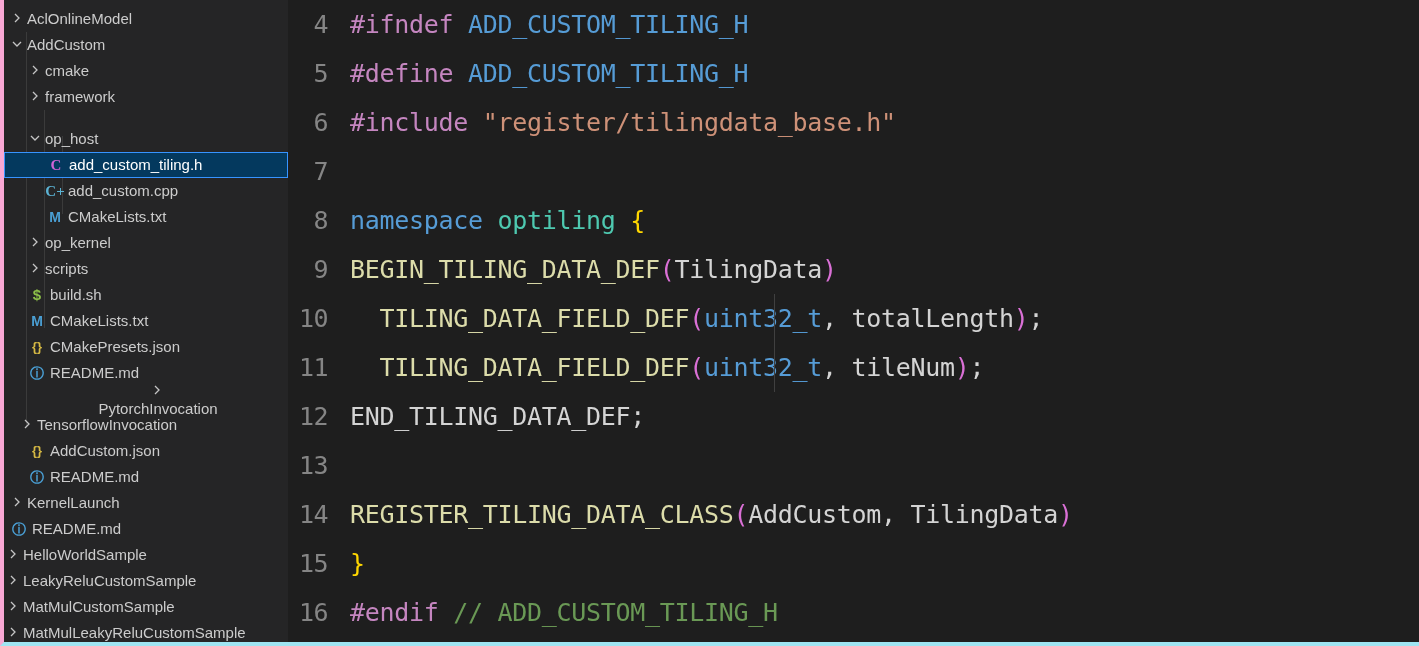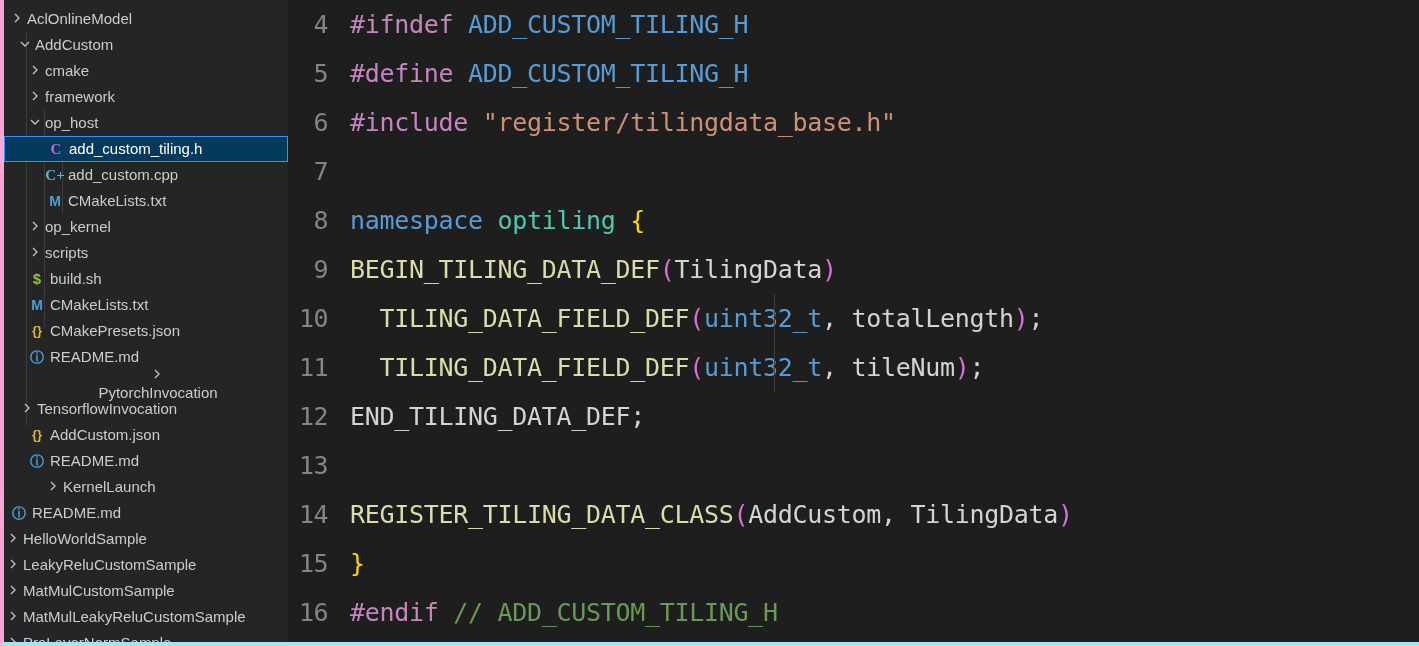--- a/index.html
+++ b/index.html
@@ -142,21 +142,21 @@
     <div class="guide" style="left:58px;top:136px;height:78px;"></div>
     <div id="tree">
         <div class="row" style="padding-left: 4px;">
           <span class="twisty">
             <svg width="10" height="10" viewBox="0 0 10 10">
               <path d="M3 1 L7 5 L3 9" fill="none" stroke="#c5c5c5" stroke-width="1.3"></path>
             </svg>
           </span>
           <span class="lbl">AclOnlineModel</span>
         </div>
-        <div class="row" style="padding-left: 12px;">
+        <div class="row" style="padding-left: 4px;">
           <span class="twisty">
             <svg width="10" height="10" viewBox="0 0 10 10">
               <path d="M1 3 L5 7 L9 3" fill="none" stroke="#c5c5c5" stroke-width="1.3"></path>
             </svg>
           </span>
           <span class="lbl">AddCustom</span>
         </div>
         <div class="row" style="padding-left: 22px;">
           <span class="twisty">
             <svg width="10" height="10" viewBox="0 0 10 10">
@@ -166,21 +166,21 @@
           <span class="lbl">cmake</span>
         </div>
         <div class="row" style="padding-left: 22px;">
           <span class="twisty">
             <svg width="10" height="10" viewBox="0 0 10 10">
               <path d="M3 1 L7 5 L3 9" fill="none" stroke="#c5c5c5" stroke-width="1.3"></path>
             </svg>
           </span>
           <span class="lbl">framework</span>
         </div>
-        <div class="row" style="padding-left: 22px;">
+        <div class="row" style="padding-left: 22px; margin-top: 16px;">
           <span class="twisty">
             <svg width="10" height="10" viewBox="0 0 10 10">
               <path d="M1 3 L5 7 L9 3" fill="none" stroke="#c5c5c5" stroke-width="1.3"></path>
             </svg>
           </span>
           <span class="lbl">op_host</span>
         </div>
         <div class="row selected" style="padding-left: 40px;">
           <span class="ficon c">C</span>
           <span class="lbl">add_custom_tiling.h</span>
@@ -242,21 +242,21 @@
           <span class="lbl">TensorflowInvocation</span>
         </div>
         <div class="row" style="padding-left: 22px;">
           <span class="ficon json">{}</span>
           <span class="lbl">AddCustom.json</span>
         </div>
         <div class="row" style="padding-left: 22px;">
           <span class="ficon readme">ⓘ</span>
           <span class="lbl">README.md</span>
         </div>
-        <div class="row" style="padding-left: 4px; margin-left: 36px;">
+        <div class="row" style="padding-left: 4px;">
           <span class="twisty">
             <svg width="10" height="10" viewBox="0 0 10 10">
               <path d="M3 1 L7 5 L3 9" fill="none" stroke="#c5c5c5" stroke-width="1.3"></path>
             </svg>
           </span>
           <span class="lbl">KernelLaunch</span>
         </div>
         <div class="row" style="padding-left: 4px;">
           <span class="ficon readme">ⓘ</span>
           <span class="lbl">README.md</span>

